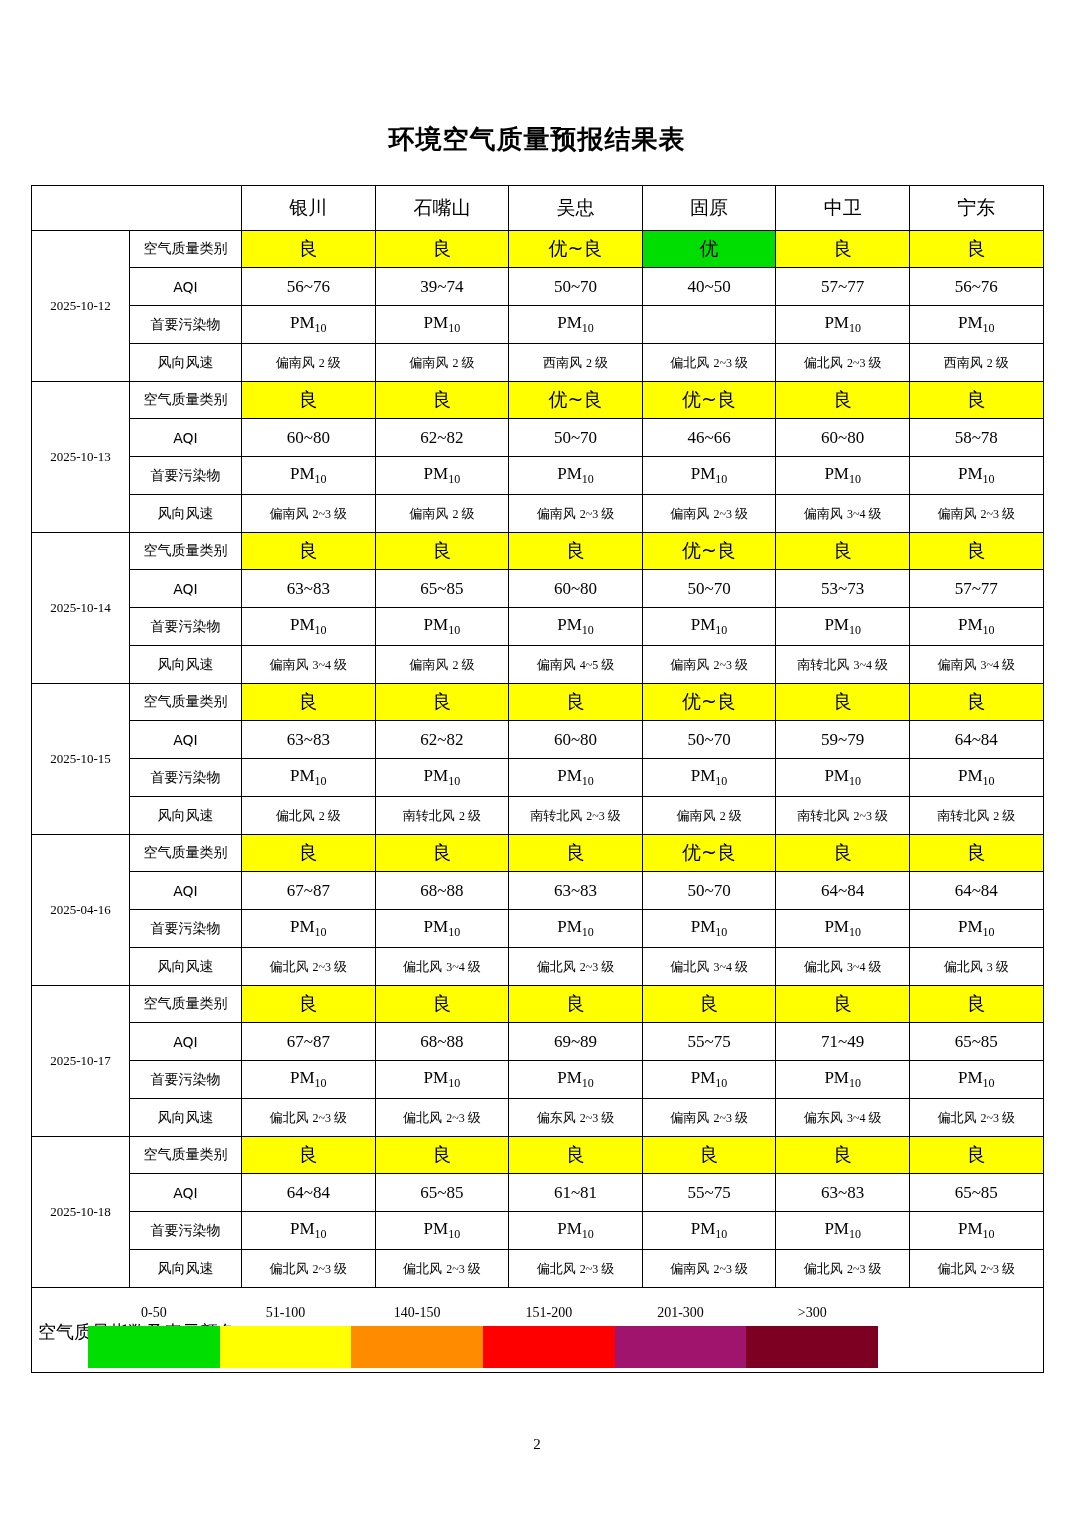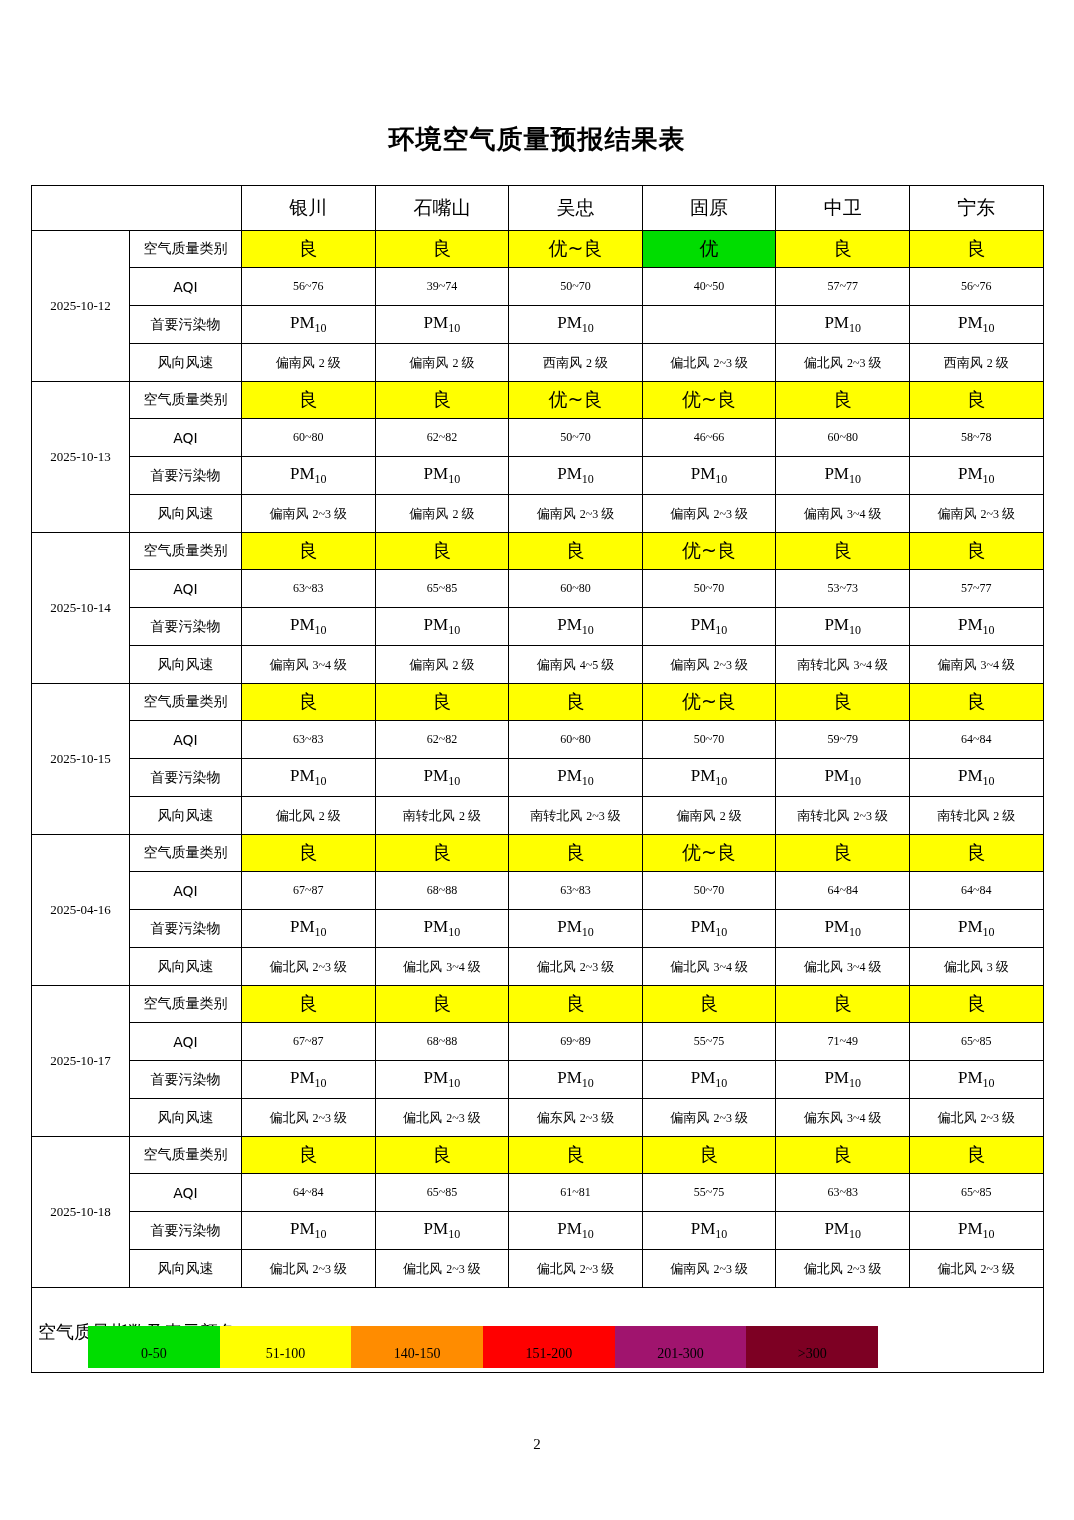--- a/index.html
+++ b/index.html
@@ -83,21 +83,21 @@
   }
 
   .cat-cell {
     font-size: 19px;
     font-family: "DejaVu Sans", "Liberation Sans", sans-serif;
     font-weight: bold;
     height: 36px;
   }
 
   .aqi-cell {
-    font-size: 12px;
+    font-size: 17px;
     font-family: "Liberation Serif", serif;
     height: 37px;
   }
 
   .pol-cell {
     font-size: 17px;
     font-family: "Liberation Serif", serif;
     height: 37px;
   }
   .pol-cell sub {
@@ -152,21 +152,20 @@
     width: 100%;
   }
   .legend-band .lbl {
     position: absolute;
     top: -21px;
     left: 0;
     width: 100%;
     text-align: center;
     font-size: 14px;
     font-family: "Liberation Serif", serif;
-    margin-top: 41px;
   }
 
   .note {
     position: absolute;
     top: 1347px;
     left: 0;
     width: 1074px;
     text-align: center;
     font-size: 19px;
     font-weight: bold;

